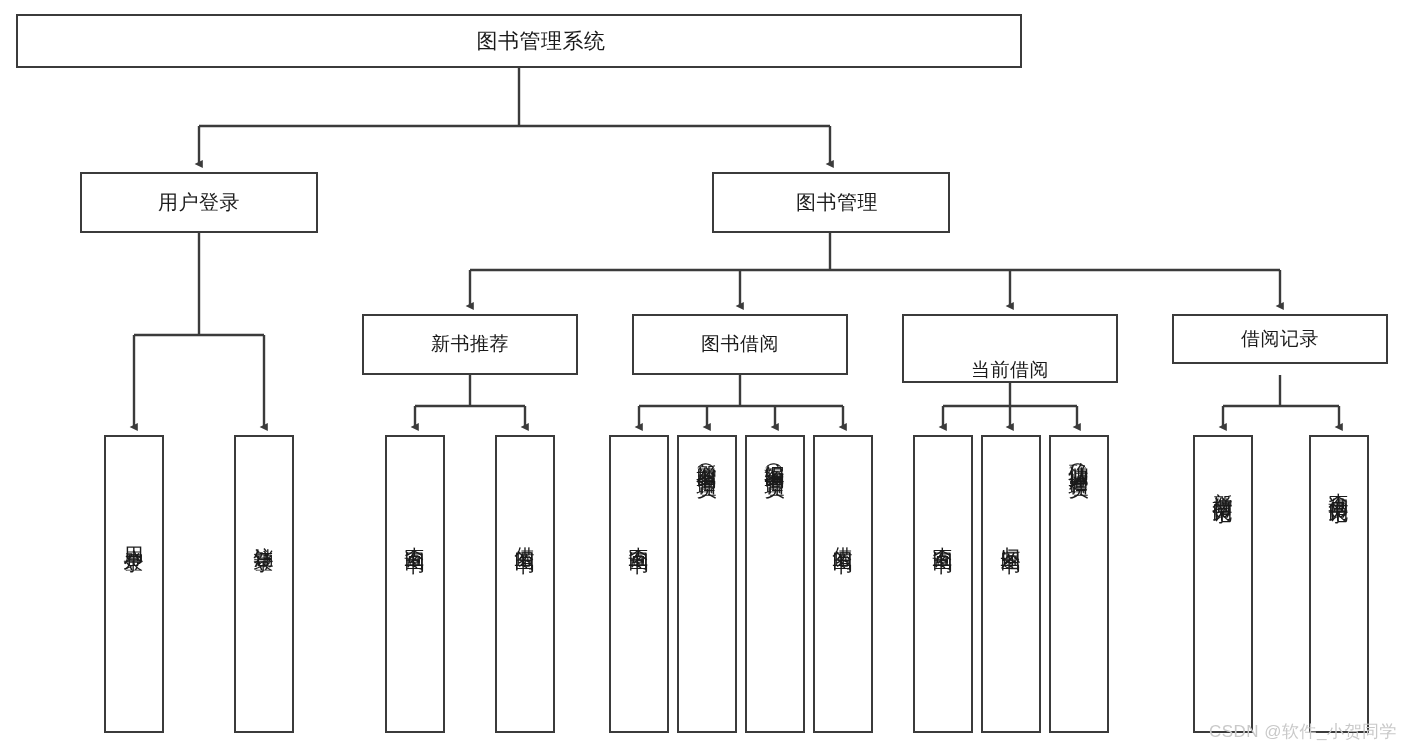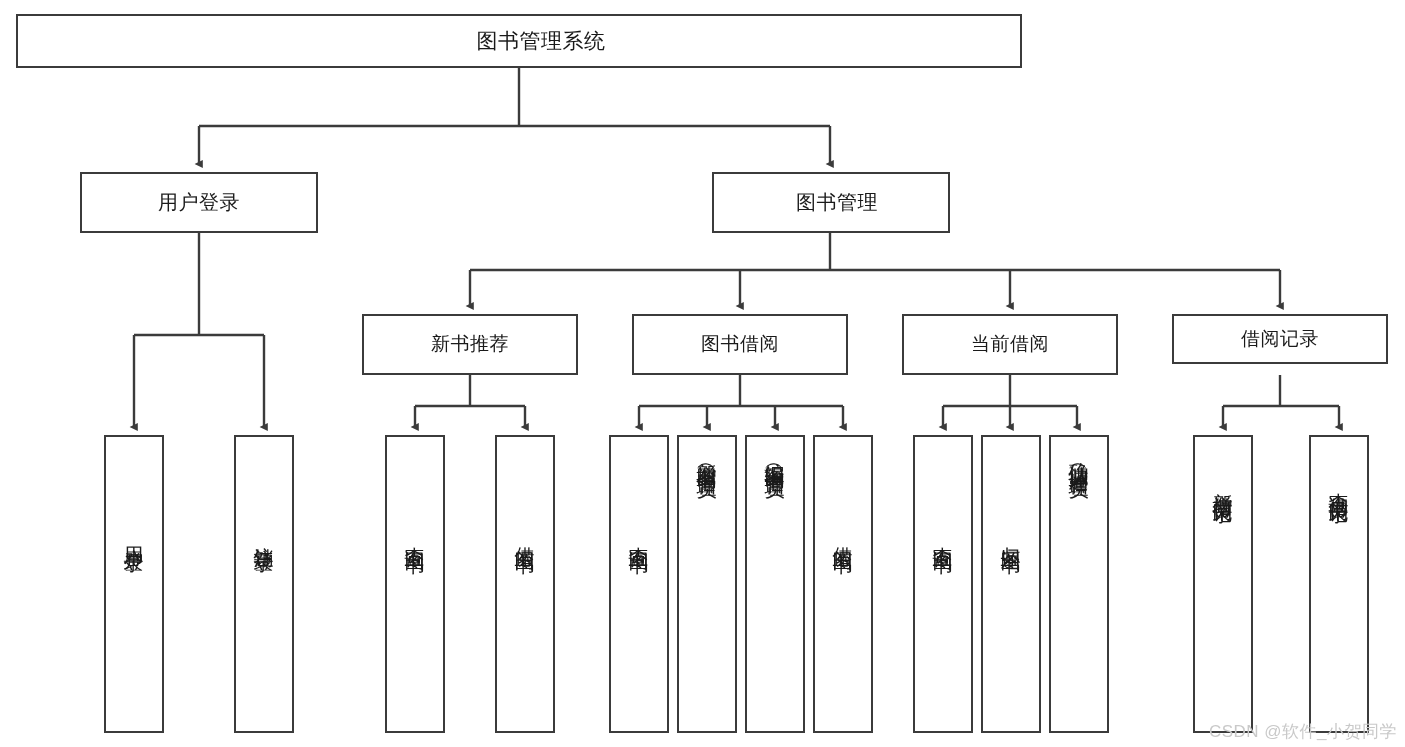--- a/index.html
+++ b/index.html
@@ -148,21 +148,21 @@
   </div>
 
   <div class="node lvl2" style="left:362px; top:314px; width:216px; height:61px;">
     <span class="node-label">新书推荐</span>
   </div>
 
   <div class="node lvl2" style="left:632px; top:314px; width:216px; height:61px;">
     <span class="node-label">图书借阅</span>
   </div>
 
-  <div class="node lvl2" style="left:902px; top:314px; width:216px; height:61px;">
+  <div class="node lvl2" style="left:902px; top:314px; width:216px; height:69px;align-items:flex-end;">
     <span class="node-label">当前借阅</span>
   </div>
 
   <div class="node lvl2" style="left:1172px; top:314px; width:216px; height:50px;">
     <span class="node-label">借阅记录</span>
   </div>
 
   <div class="node leaf leaf-short" style="left:104px; top:435px; width:60px; height:298px;">
     <span class="node-label">用户登录</span>
   </div>

